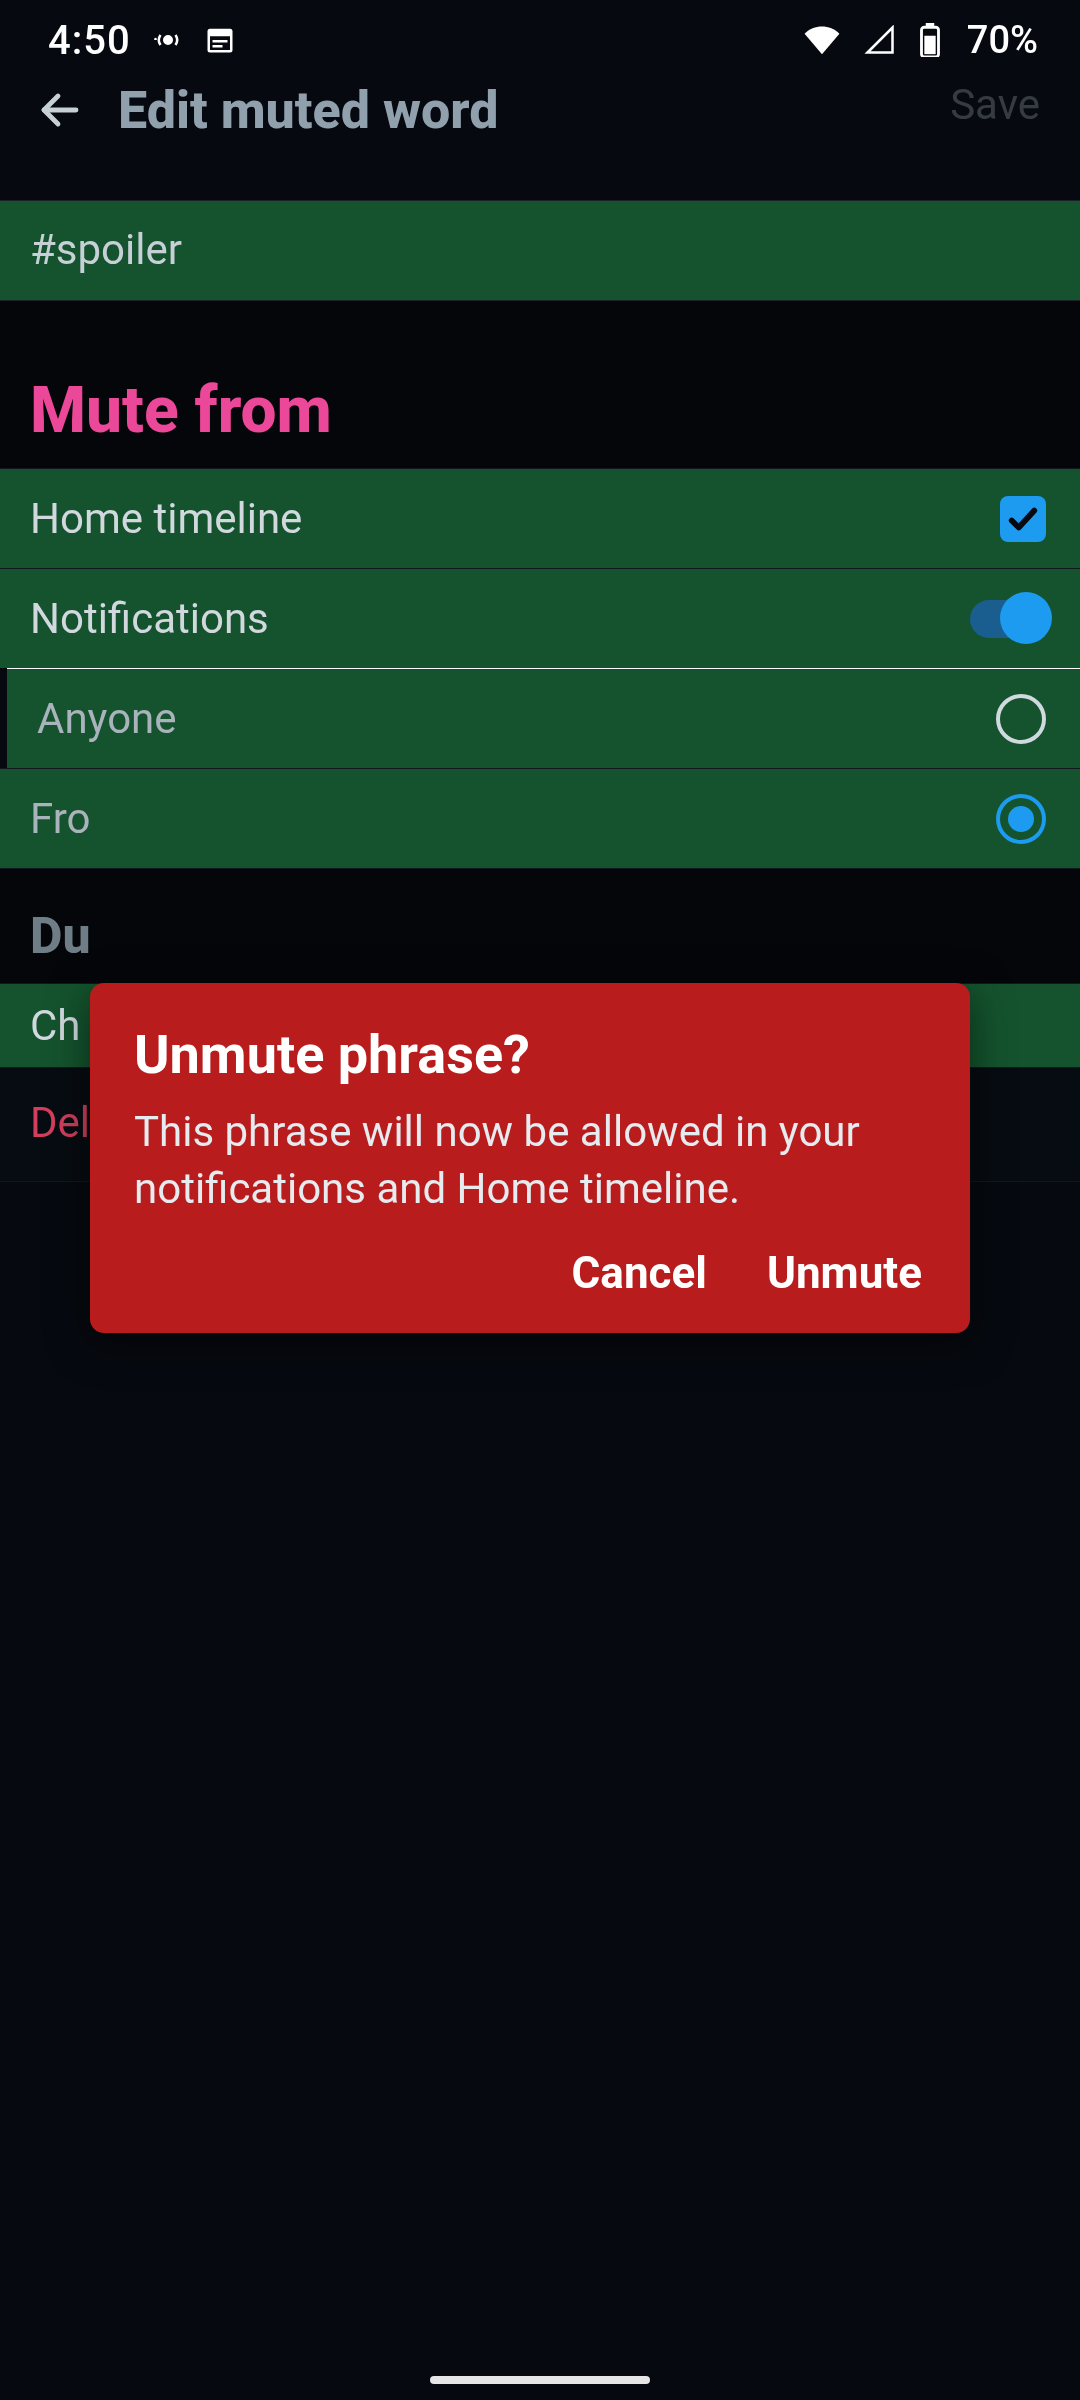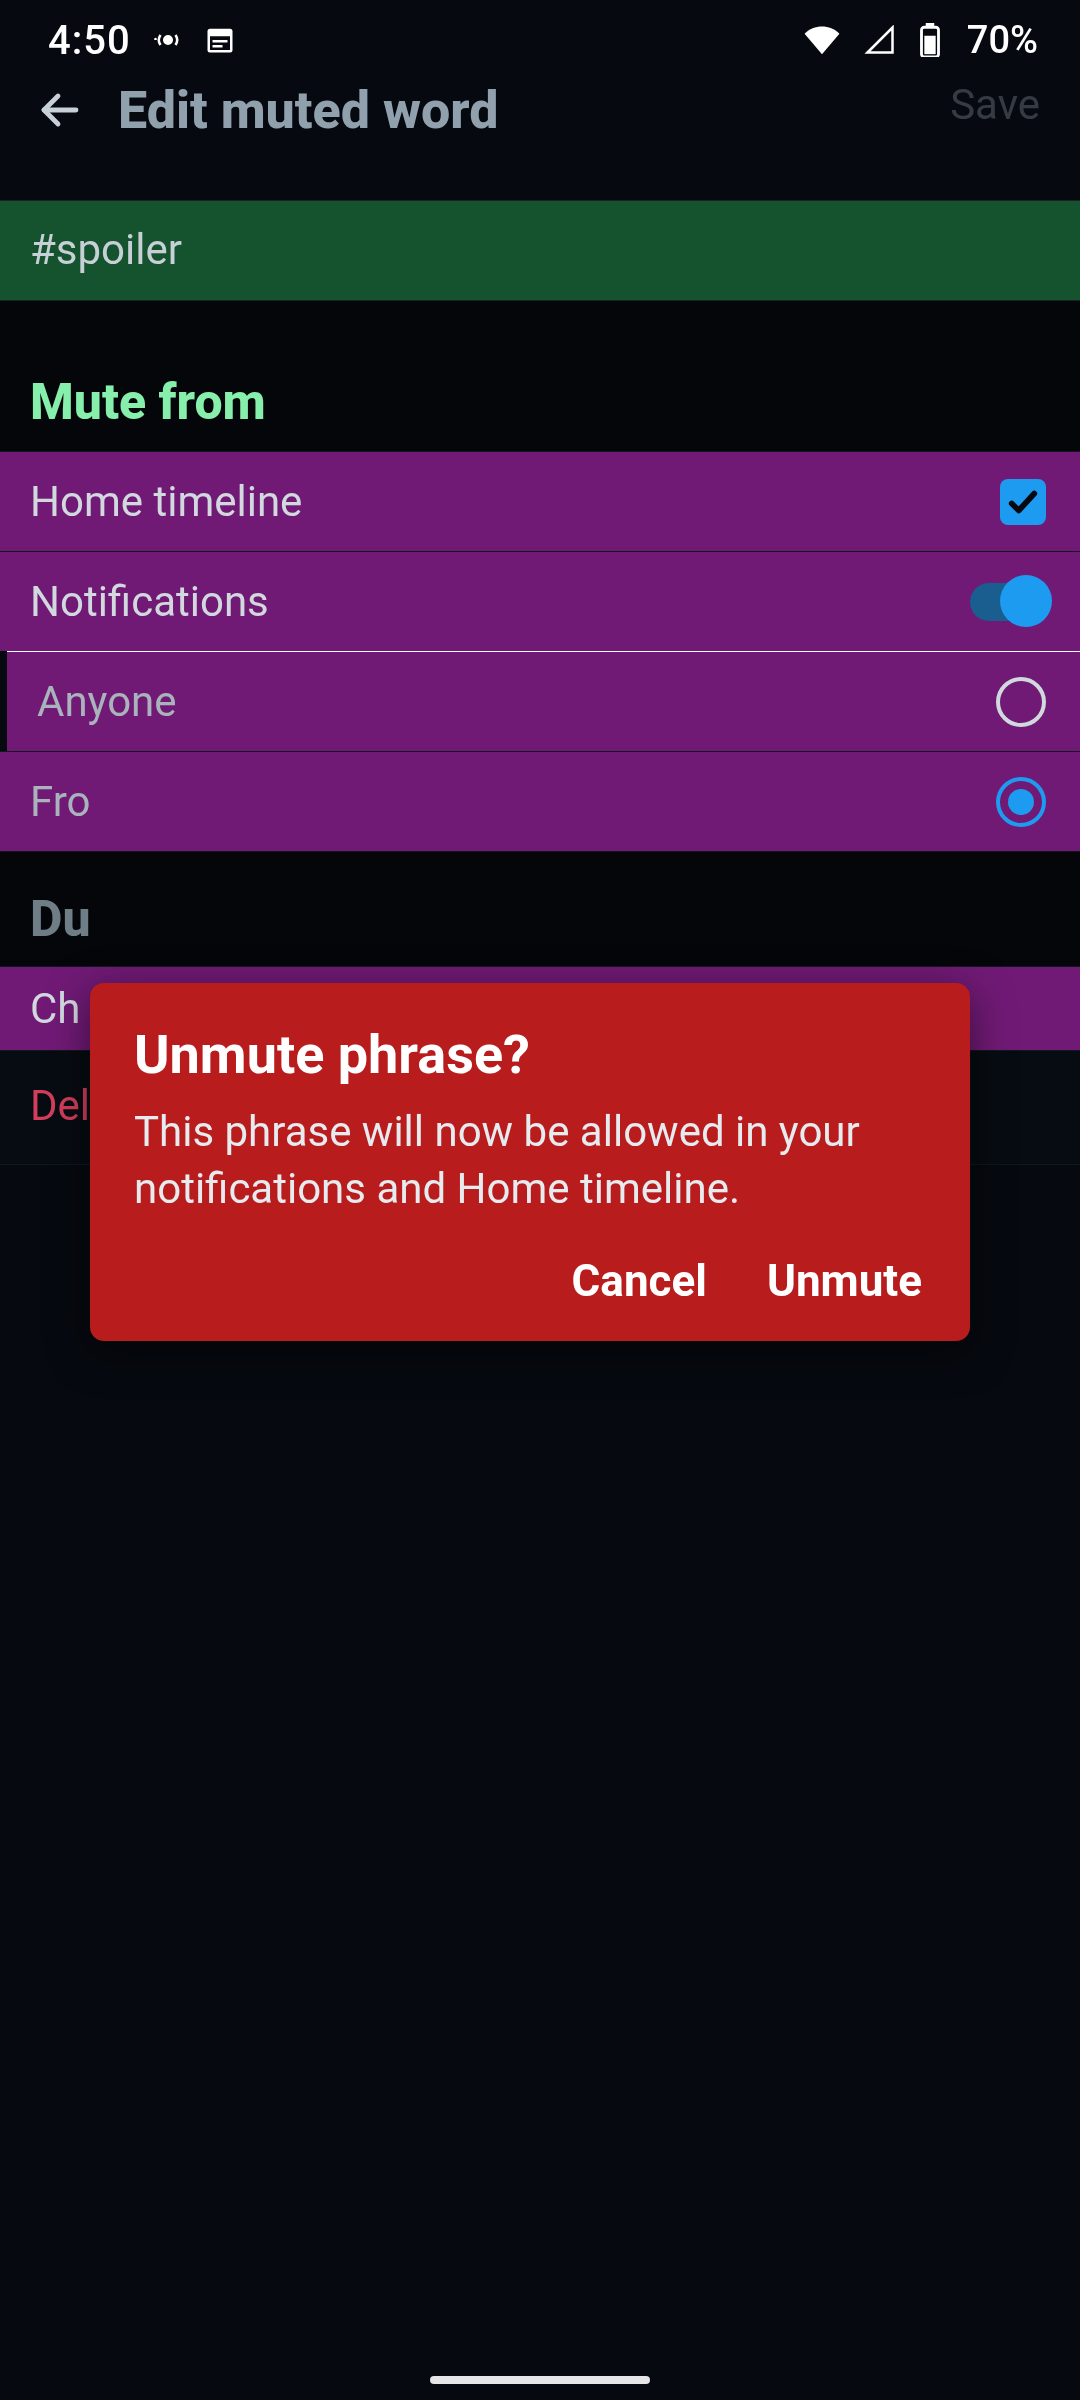--- a/index.html
+++ b/index.html
@@ -73,34 +73,34 @@
       border-top: 1px solid #1b2127;
       border-bottom: 1px solid #1b2127;
       padding: 24px 30px 26px;
       font-size: 42px;
       color: #c7d0d6;
       background: #14532d;
     }
     
     .section-header {
       padding: 72px 30px 20px;
-      font-size: 50px;
+      font-size: 64px;
       font-weight: 800;
-      color: #86efac;
+      color: #ec4899;
       background: #040609;
     }
     
     .row {
       display: flex;
       align-items: center;
       justify-content: space-between;
       padding: 0 34px 0 30px;
       height: 100px;
       border-top: 1px solid #11171e;
-      background: #701a75;
+      background: #14532d;
     }
     .row:first-of-type { border-top: 1px solid #161d24; }
     .row .label {
       font-size: 42px;
       color: #d1d9df;
     }
     .row.sub {
       padding-left: 30px;
     }
     .row.sub .label {
@@ -202,21 +202,20 @@
       display: flex;
       justify-content: flex-end;
       gap: 60px;
       padding-right: 4px;
       padding-bottom: 10px;
     }
     .dialog-actions .btn {
       font-size: 44px;
       font-weight: 700;
       color: #ffffff;
-      margin-top: 8px;
     }
     
     .navpill {
       position: absolute;
       left: 50%;
       bottom: 16px;
       transform: translateX(-50%);
       width: 220px;
       height: 8px;
       border-radius: 6px;

